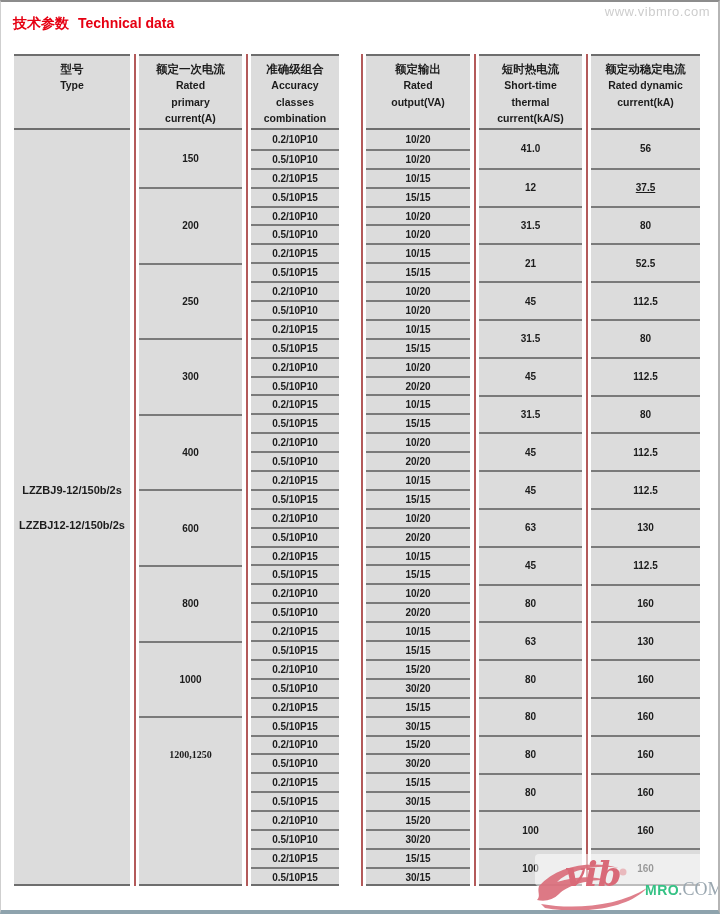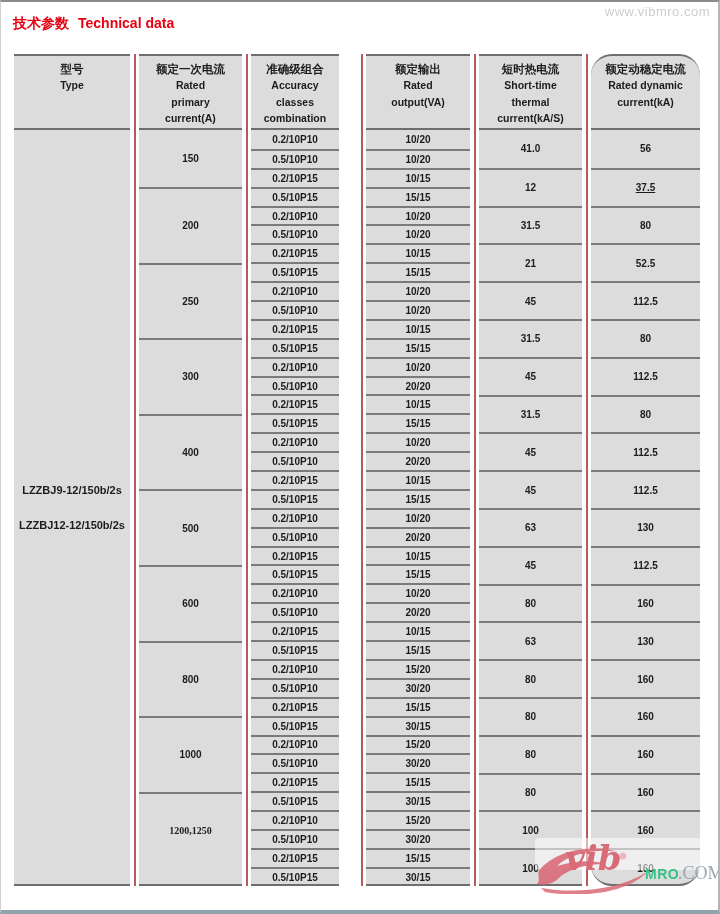--- a/index.html
+++ b/index.html
@@ -46,21 +46,21 @@
   }
   .colbody > .cell:first-child { border-top:none; }
   .type-cell { flex-direction:column; justify-content:center; }
   .model { line-height:35px; font-size:11px; font-weight:bold; white-space:nowrap; }
   .gutter {
     position:absolute; top:0; height:832px; background:#ffffff;
     display:flex; justify-content:center;
   }
   .redline { width:2px; height:100%; background:#b35a5a; }
   
-  .logo { position:absolute; right:3px; bottom:16px; width:180px; height:58px; }
+  .logo { position:absolute; right:3px; bottom:0; width:180px; height:58px; }
   .logo-bg {
     position:absolute; left:0; top:2px; right:12px; height:32px;
     background:rgba(255,255,255,0.55); border-radius:4px;
   }
   .logo-swoosh { position:absolute; left:0; top:4px; }
   .logo-vib {
     position:absolute; left:30px; top:2px;
     font-family:"DejaVu Serif", serif; font-style:italic; font-weight:bold;
     font-size:34px; color:#d96a78;
   }
@@ -106,21 +106,20 @@
           <div class="h-en">Rated</div>
           <div class="h-en">primary</div>
           <div class="h-en">current(A)</div>
         </div>
         <div class="colbody">
           <div class="cell" style="height: 57px;">150</div>
           <div class="cell" style="height: 75.6px;">200</div>
           <div class="cell" style="height: 75.6px;">250</div>
           <div class="cell" style="height: 75.6px;">300</div>
           <div class="cell" style="height: 75.6px;">400</div>
-          <div class="cell" style="height: 75.6px;">500</div>
           <div class="cell" style="height: 75.6px;">600</div>
           <div class="cell" style="height: 75.6px;">800</div>
           <div class="cell" style="height: 75.6px;">1000</div>
           <div class="cell" style="height: 75.6px; font-family: Liberation Serif, serif;">1200,1250</div>
         </div>
       </div>
       <div class="gutter" style="left: 228px; width: 9px;">
         <div class="redline"></div>
       </div>
       <div class="col" style="left: 237px; width: 88px;">
@@ -254,21 +253,21 @@
           <div class="cell" style="height: 37.8px;">80</div>
           <div class="cell" style="height: 37.8px;">80</div>
           <div class="cell" style="height: 37.8px;">80</div>
           <div class="cell" style="height: 37.8px;">100</div>
           <div class="cell" style="height: 37.8px;">100</div>
         </div>
       </div>
       <div class="gutter" style="left: 568px; width: 9px;">
         <div class="redline"></div>
       </div>
-      <div class="col" style="left: 577px; width: 109px; border-radius: 21px;">
+      <div class="col" style="left: 577px; width: 109px;">
         <div class="hcell">
           <div class="h-zh">额定动稳定电流</div>
           <div class="h-en">Rated dynamic</div>
           <div class="h-en">current(kA)</div>
         </div>
         <div class="colbody">
           <div class="cell" style="height: 37.8px;">56</div>
           <div class="cell" style="height: 37.8px; text-decoration: underline;">37.5</div>
           <div class="cell" style="height: 37.8px;">80</div>
           <div class="cell" style="height: 37.8px;">52.5</div>

